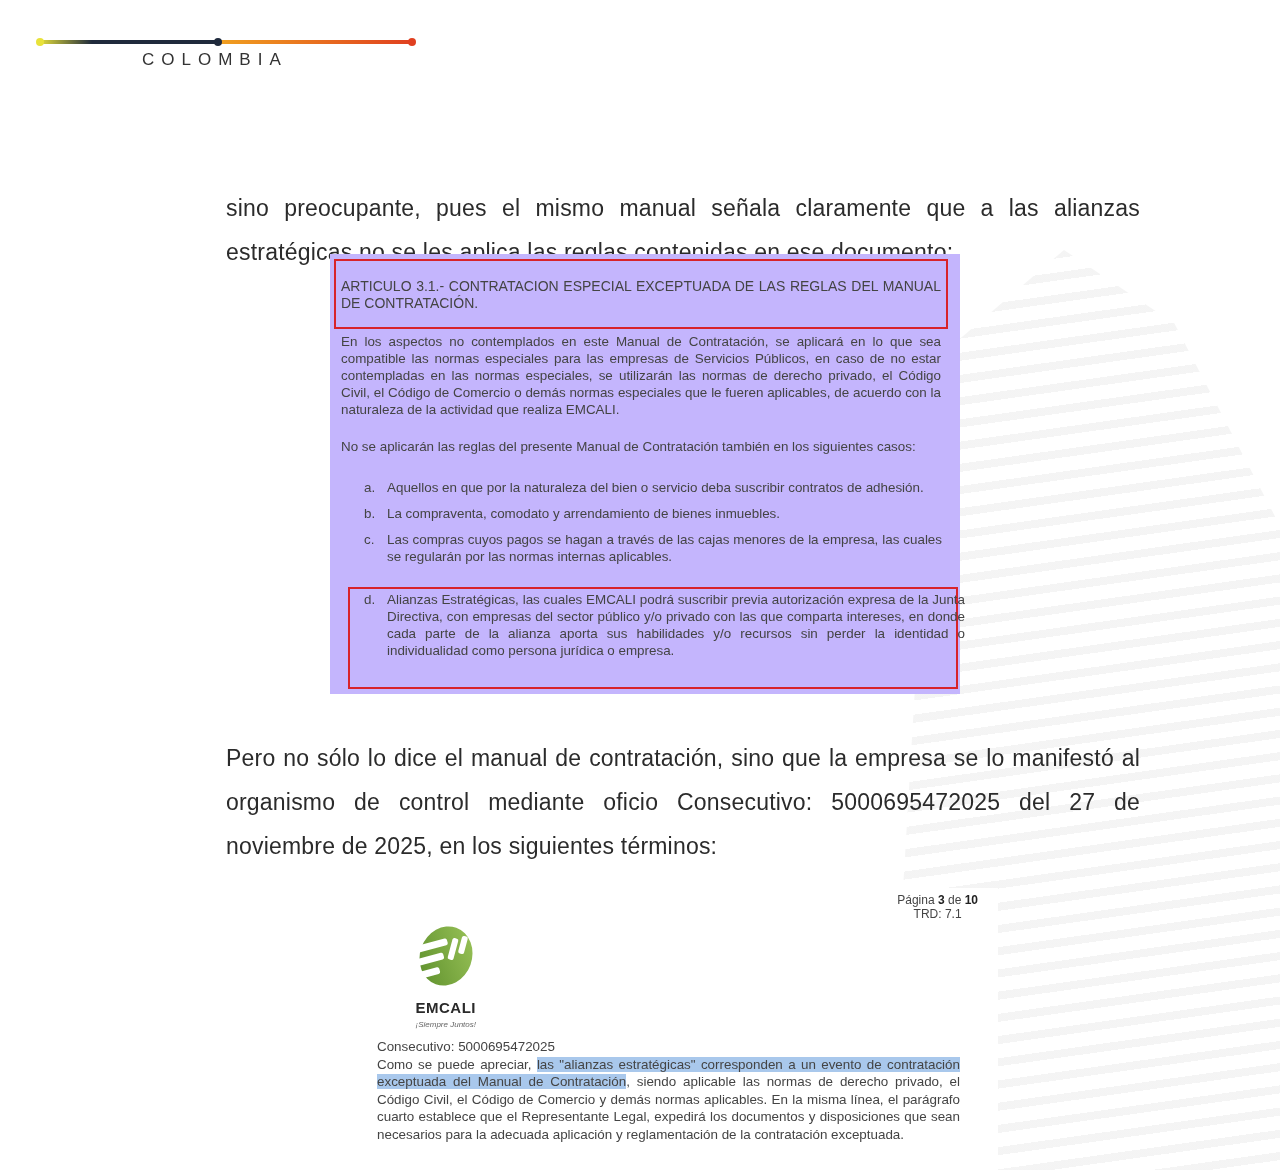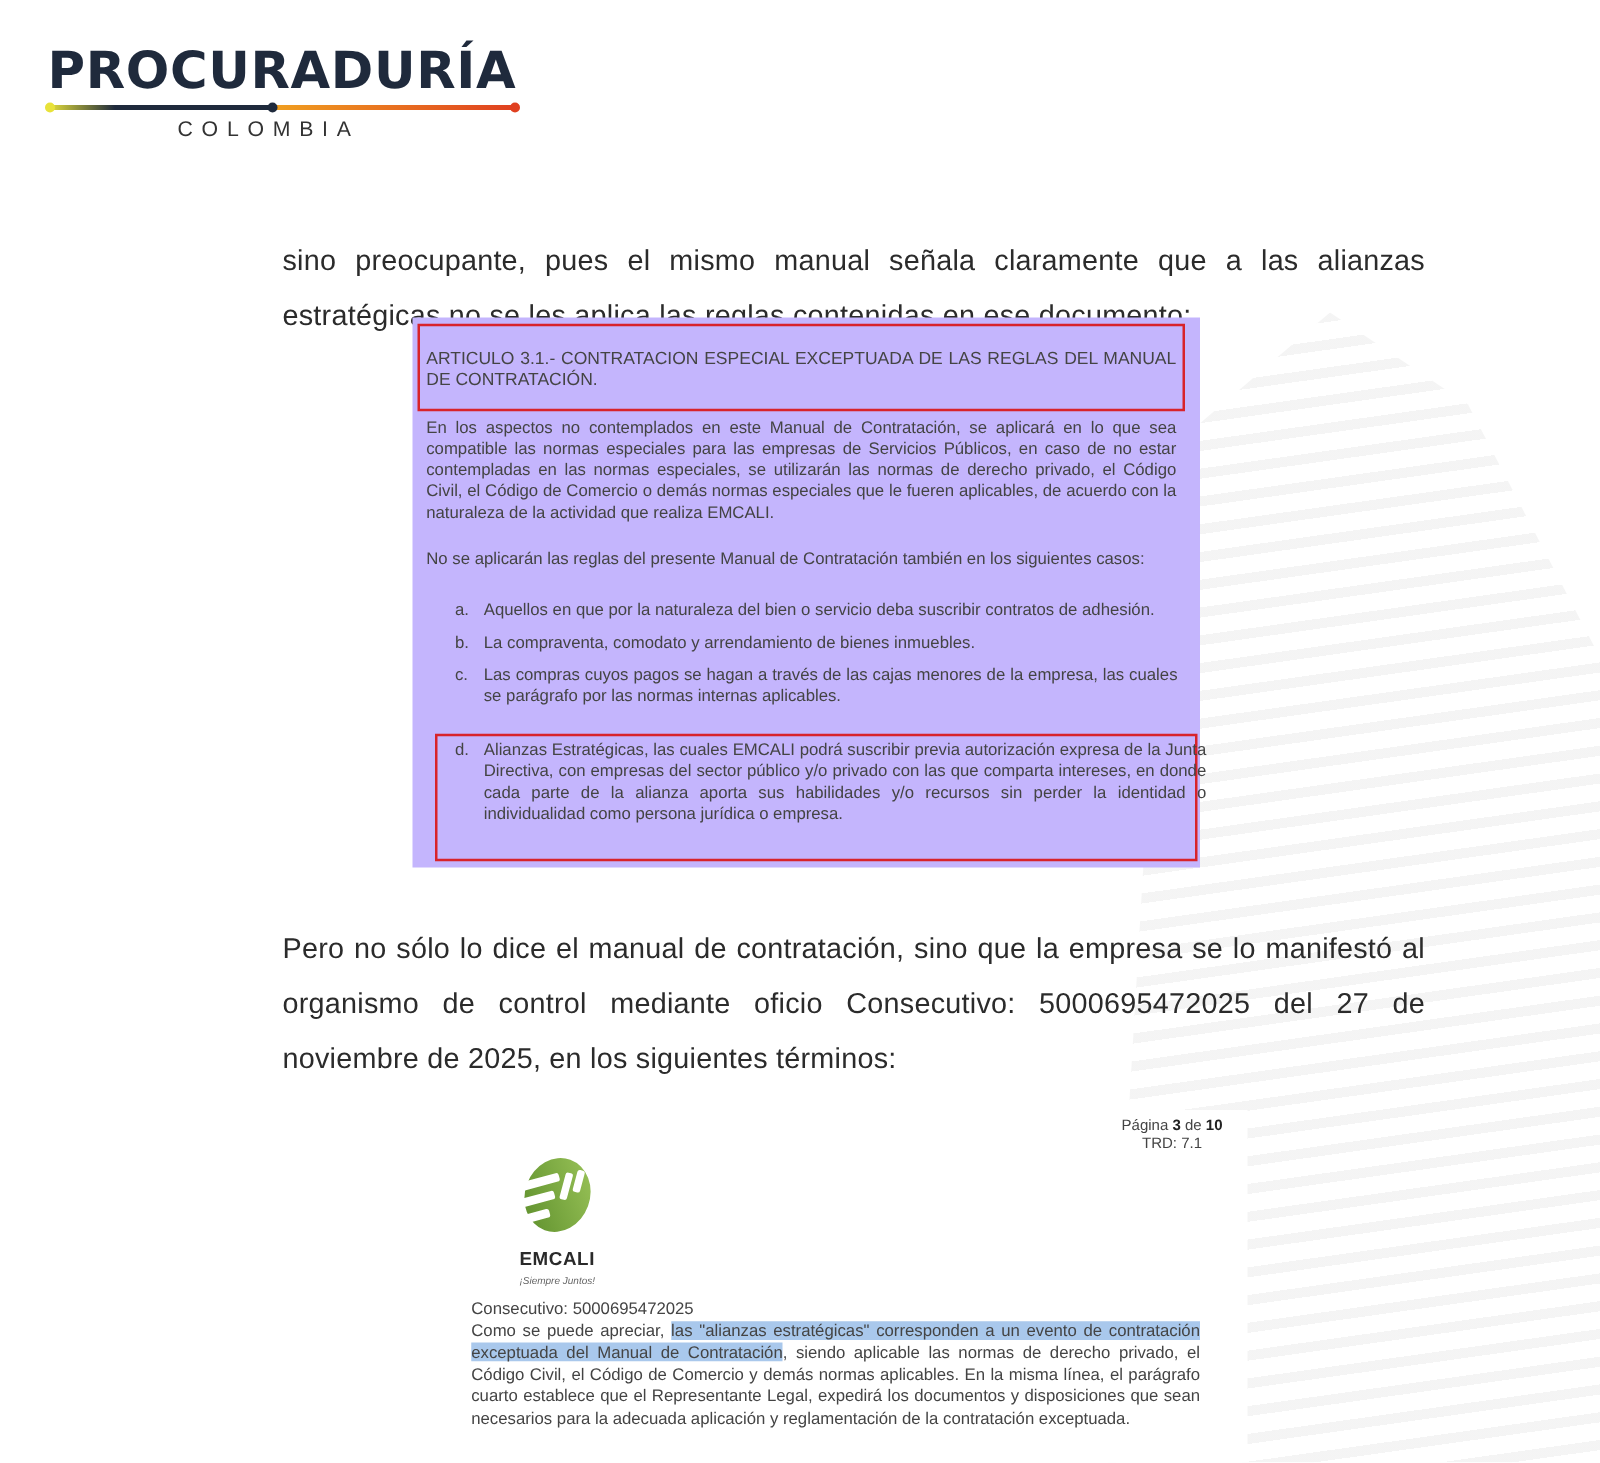--- a/index.html
+++ b/index.html
@@ -49,21 +49,20 @@
   .emcali-slogan { font-style:italic; font-size:8px; color:#666; }
   .ex2-body { position:absolute; left:17px; top:150px; width:583px; text-align:justify; }
   .hl { background:#a9c8ec; }
 </style>
 </head>
 <body>
 
 <div class="building"></div>
 
 <div class="logo">
-  <div class="logo-line1">PROCURADURÍA</div>
   <div class="logo-bar">
     <div class="seg1"></div>
       <div class="seg2"></div>
     <div class="dot" style="left:-2px;background:#e8e23a;"></div>
     <div class="dot" style="left:176px;background:#1f2a3c;"></div>
     <div class="dot" style="left:370px;background:#e04020;"></div>
   </div>
   <div class="logo-country">COLOMBIA</div>
 </div>
 
@@ -78,21 +77,21 @@
     <div class="ex-item">
       <span class="lbl">a.</span>
       <span>Aquellos en que por la naturaleza del bien o servicio deba suscribir contratos de adhesión.</span>
     </div>
     <div class="ex-item">
       <span class="lbl">b.</span>
       <span>La compraventa, comodato y arrendamiento de bienes inmuebles.</span>
     </div>
     <div class="ex-item">
       <span class="lbl">c.</span>
-      <span>Las compras cuyos pagos se hagan a través de las cajas menores de la empresa, las cuales se parágrafo por las normas internas aplicables.</span>
+      <span>Las compras cuyos pagos se hagan a través de las cajas menores de la empresa, las cuales se regularán por las normas internas aplicables.</span>
     </div>
   </div>
   <div class="ex-box2"></div>
   <div class="ex-item-d">
     <span class="lbl">d.</span>
     <span>Alianzas Estratégicas, las cuales EMCALI podrá suscribir previa autorización expresa de la Junta Directiva, con empresas del sector público y/o privado con las que comparta intereses, en donde cada parte de la alianza aporta sus habilidades y/o recursos sin perder la identidad o individualidad como persona jurídica o empresa.</span>
   </div>
 </div>
 
 <p class="para" style="top:736px;margin:0;">Pero no sólo lo dice el manual de contratación, sino que la empresa se lo manifestó al organismo de control mediante oficio Consecutivo: 5000695472025 del 27 de noviembre de 2025, en los siguientes términos:</p>

